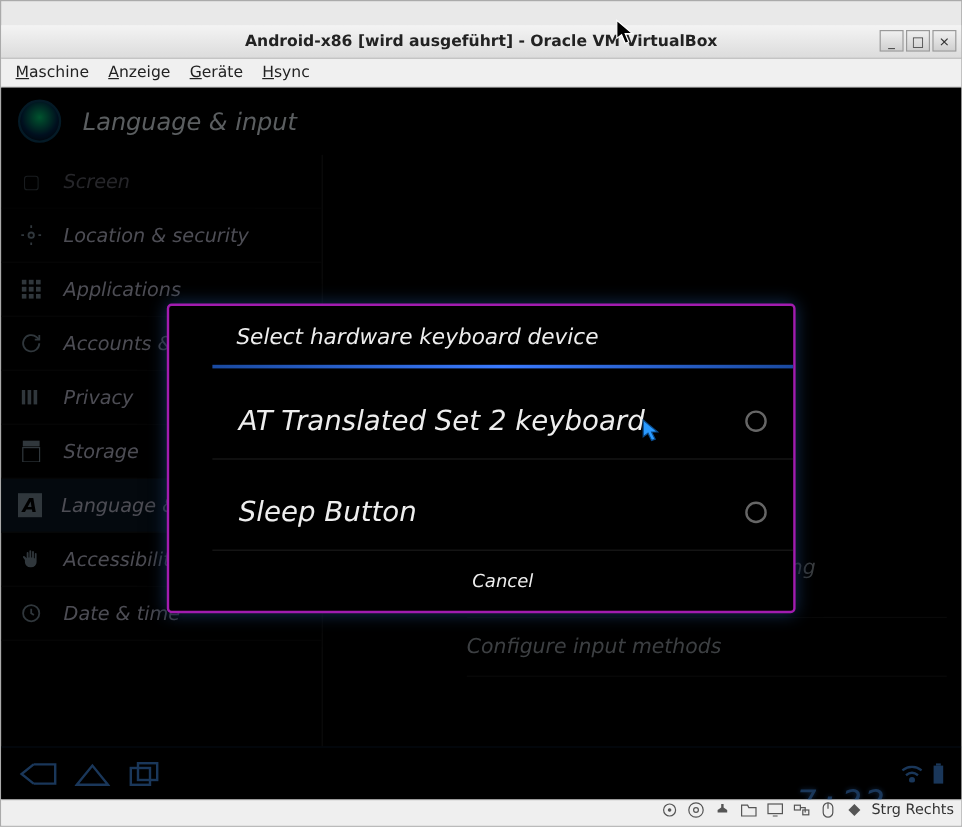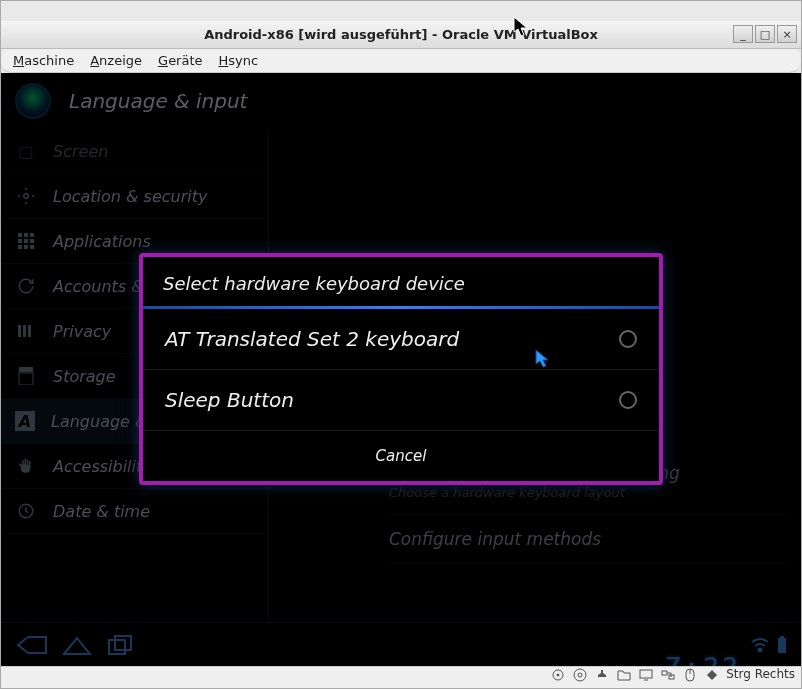--- a/index.html
+++ b/index.html
@@ -4,21 +4,21 @@
 <style>
   * { box-sizing: border-box; margin: 0; padding: 0; }
   html, body { width: 802px; height: 689px; overflow: hidden; font-family: "DejaVu Sans", Arial, sans-serif; background: #d6d6d6; }
   
   
   .vb-window { width: 802px; height: 689px; background: #e9e9e9; display: flex; flex-direction: column; border: 1px solid #aaa; }
   .vb-titlebar { height: 28px; background: linear-gradient(#f4f4f4,#dcdcdc); display: flex; align-items: center; position: relative; border-bottom: 1px solid #bbb; margin-top: 20px; }
   .vb-title { flex: 1; text-align: center; font-size: 13px; font-weight: bold; color: #222; }
   .vb-winbtns { position: absolute; right: 4px; top: 4px; display: flex; gap: 2px; }
   .vb-winbtn { width: 20px; height: 18px; background: linear-gradient(#f0f0f0,#d0d0d0); border: 1px solid #999; display:flex; align-items:center; justify-content:center; font-size:11px; color:#333; cursor:pointer; }
-  .vb-menubar { height: 24px; background: #f0f0f0; display: flex; align-items: center; padding: 3px 6px; gap: 4px; font-size: 13px; color:#222; border-bottom:1px solid #ccc;border-radius:11px;}
+  .vb-menubar { height: 24px; background: #f0f0f0; display: flex; align-items: center; padding: 3px 6px; gap: 4px; font-size: 13px; color:#222; border-bottom:1px solid #ccc;}
   .vb-menuitem { padding: 2px 6px; cursor:pointer; }
   .vb-menuitem u { text-decoration: underline; }
   
   
   .android { flex:1; background:#000; position:relative; color:#ddd; overflow:hidden;font-style:italic; }
   .dim-layer { position:absolute; inset:0; background:rgba(0,0,0,0.55); z-index: 5; }
   
   .android-header { display:flex; align-items:center; height:56px; padding:0 14px; gap:18px; }
   .settings-gear { width:36px; height:36px; border-radius:50%; border:2px solid #0a3a55; background: radial-gradient(circle at 50% 40%, #0b6, #024 60%, #000); }
   .android-header-title { font-size:20px; color:#c9d1d6; }
@@ -35,24 +35,24 @@
   .content-row .t2 { font-size:13px; color:#555b61; margin-top:2px; }
   
   
   .sysbar { position:absolute; left:0; right:0; bottom:0; height:44px; background:#000; border-top:1px solid #0a1a2a; display:flex; align-items:center; padding:0 10px; }
   .navglyph { width:44px; height:32px; display:flex; align-items:center; justify-content:center; color:#3a6fa0; }
   .sys-spacer { flex:1; }
   .clock { font-family: monospace; font-size:28px; letter-spacing:2px; color:#3a7bc8; text-shadow:0 0 4px #2a5a9a; margin-right:8px;margin-top:48px;}
   .sys-small { color:#3a6fa0; font-size:14px; margin:0 4px; }
   
   
-  .modal { position:absolute; z-index:10; left:138px; top:180px; width:524px; background:#000; border:4px solid #a21caf; border-radius:4px; box-shadow: 0 0 14px rgba(40,100,180,0.45), 0 4px 20px rgba(0,0,0,0.8); overflow:hidden;}
+  .modal { position:absolute; z-index:10; left:138px; top:180px; width:524px; background:#000; border:2px solid #a21caf; border-radius:4px; box-shadow: 0 0 14px rgba(40,100,180,0.45), 0 4px 20px rgba(0,0,0,0.8); overflow:hidden;padding-left:36px;}
   .modal-title { padding:16px 20px 12px 20px; font-size:18px; color:#eee; }
   .modal-hr { height:3px; background: linear-gradient(90deg,#1a4aa0,#3a7aff,#1a4aa0); }
-  .modal-option { display:flex; align-items:center; justify-content:space-between; padding:18px 22px; font-size:20px; color:#eee; border-bottom:1px solid #1a1a1a; cursor:pointer;}
+  .modal-option { display:flex; align-items:center; justify-content:space-between; padding:18px 22px; font-size:23px; color:#eee; border-bottom:1px solid #1a1a1a; cursor:pointer;margin-top:13px;}
   .modal-option .radio { width:18px; height:18px; border:2px solid #666; border-radius:50%; }
   .modal-cancel { text-align:center; padding:16px; font-size:15px; color:#eee; cursor:pointer; }
   
   
   .cursor-main { position:absolute; z-index:100; left:513px; top:16px; }
   .cursor-blue { position:absolute; z-index:20; left:534px; top:276px; }
   
   
   .vb-status { height:22px; background:#efefef; border-top:1px solid #ccc; display:flex; justify-content:flex-end; padding:0 6px; gap:6px; font-size:12px; color:#333;}
   .vb-sicon { width:16px; height:16px; display:flex; align-items:center; justify-content:center; color:#555; }

